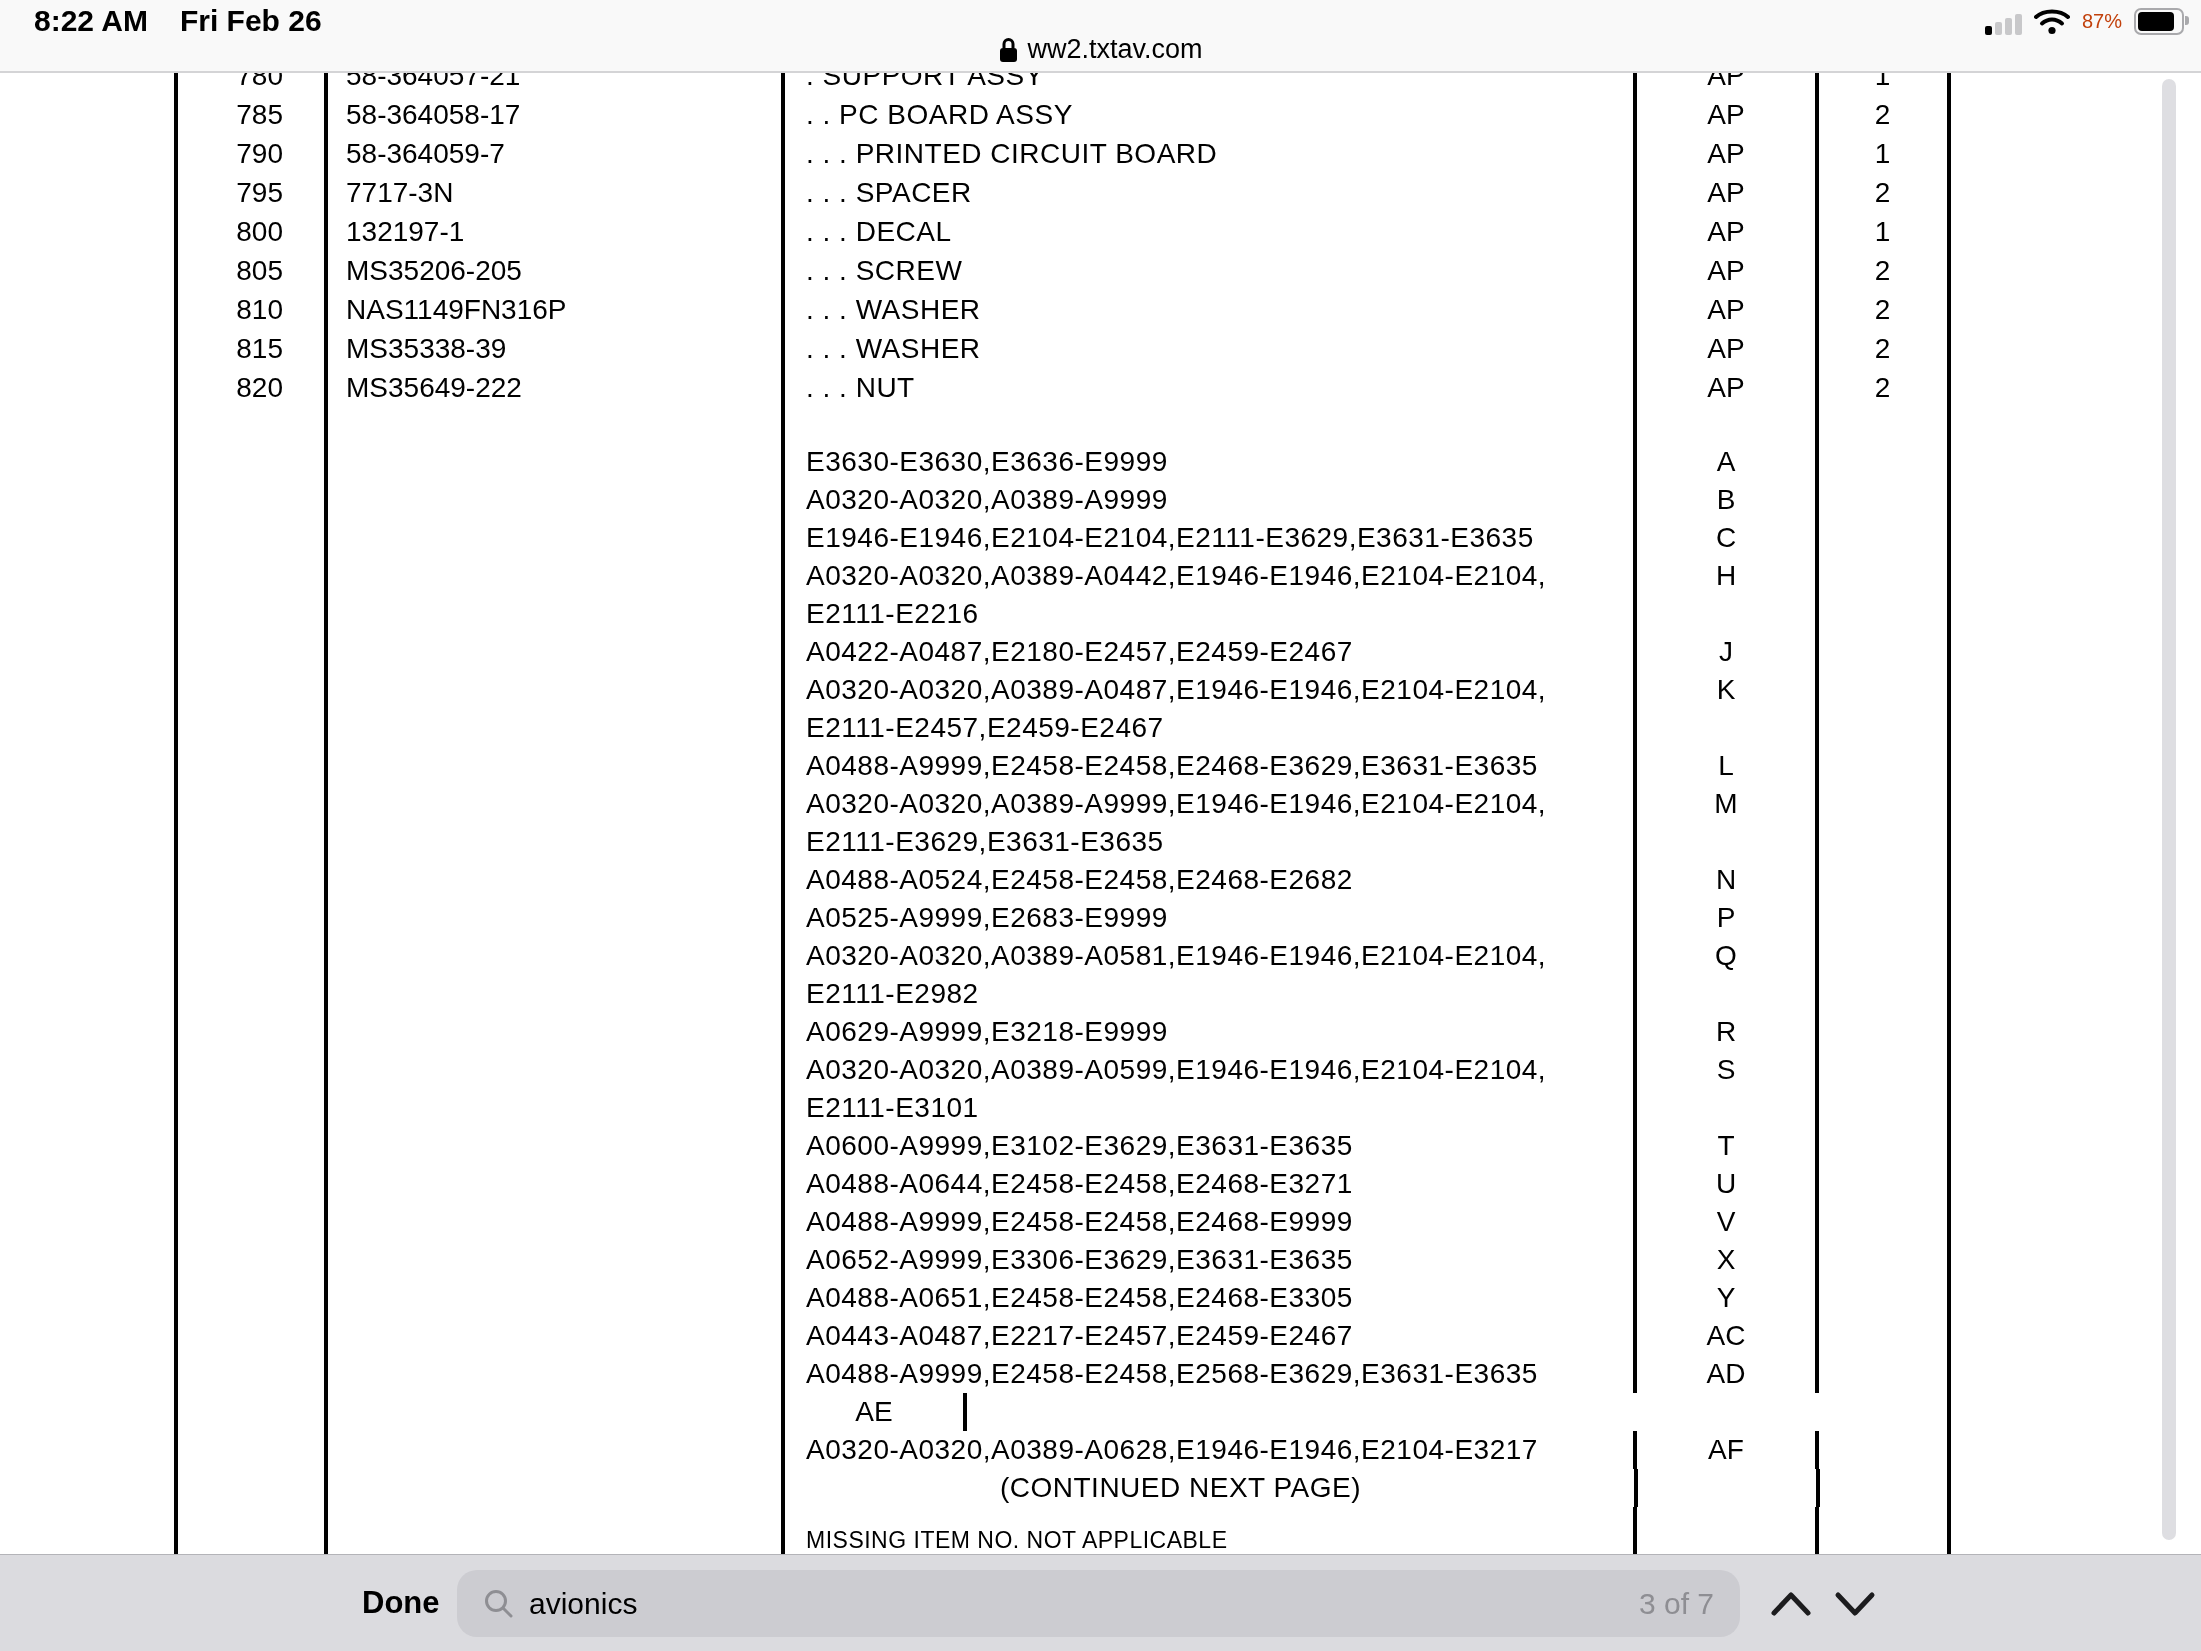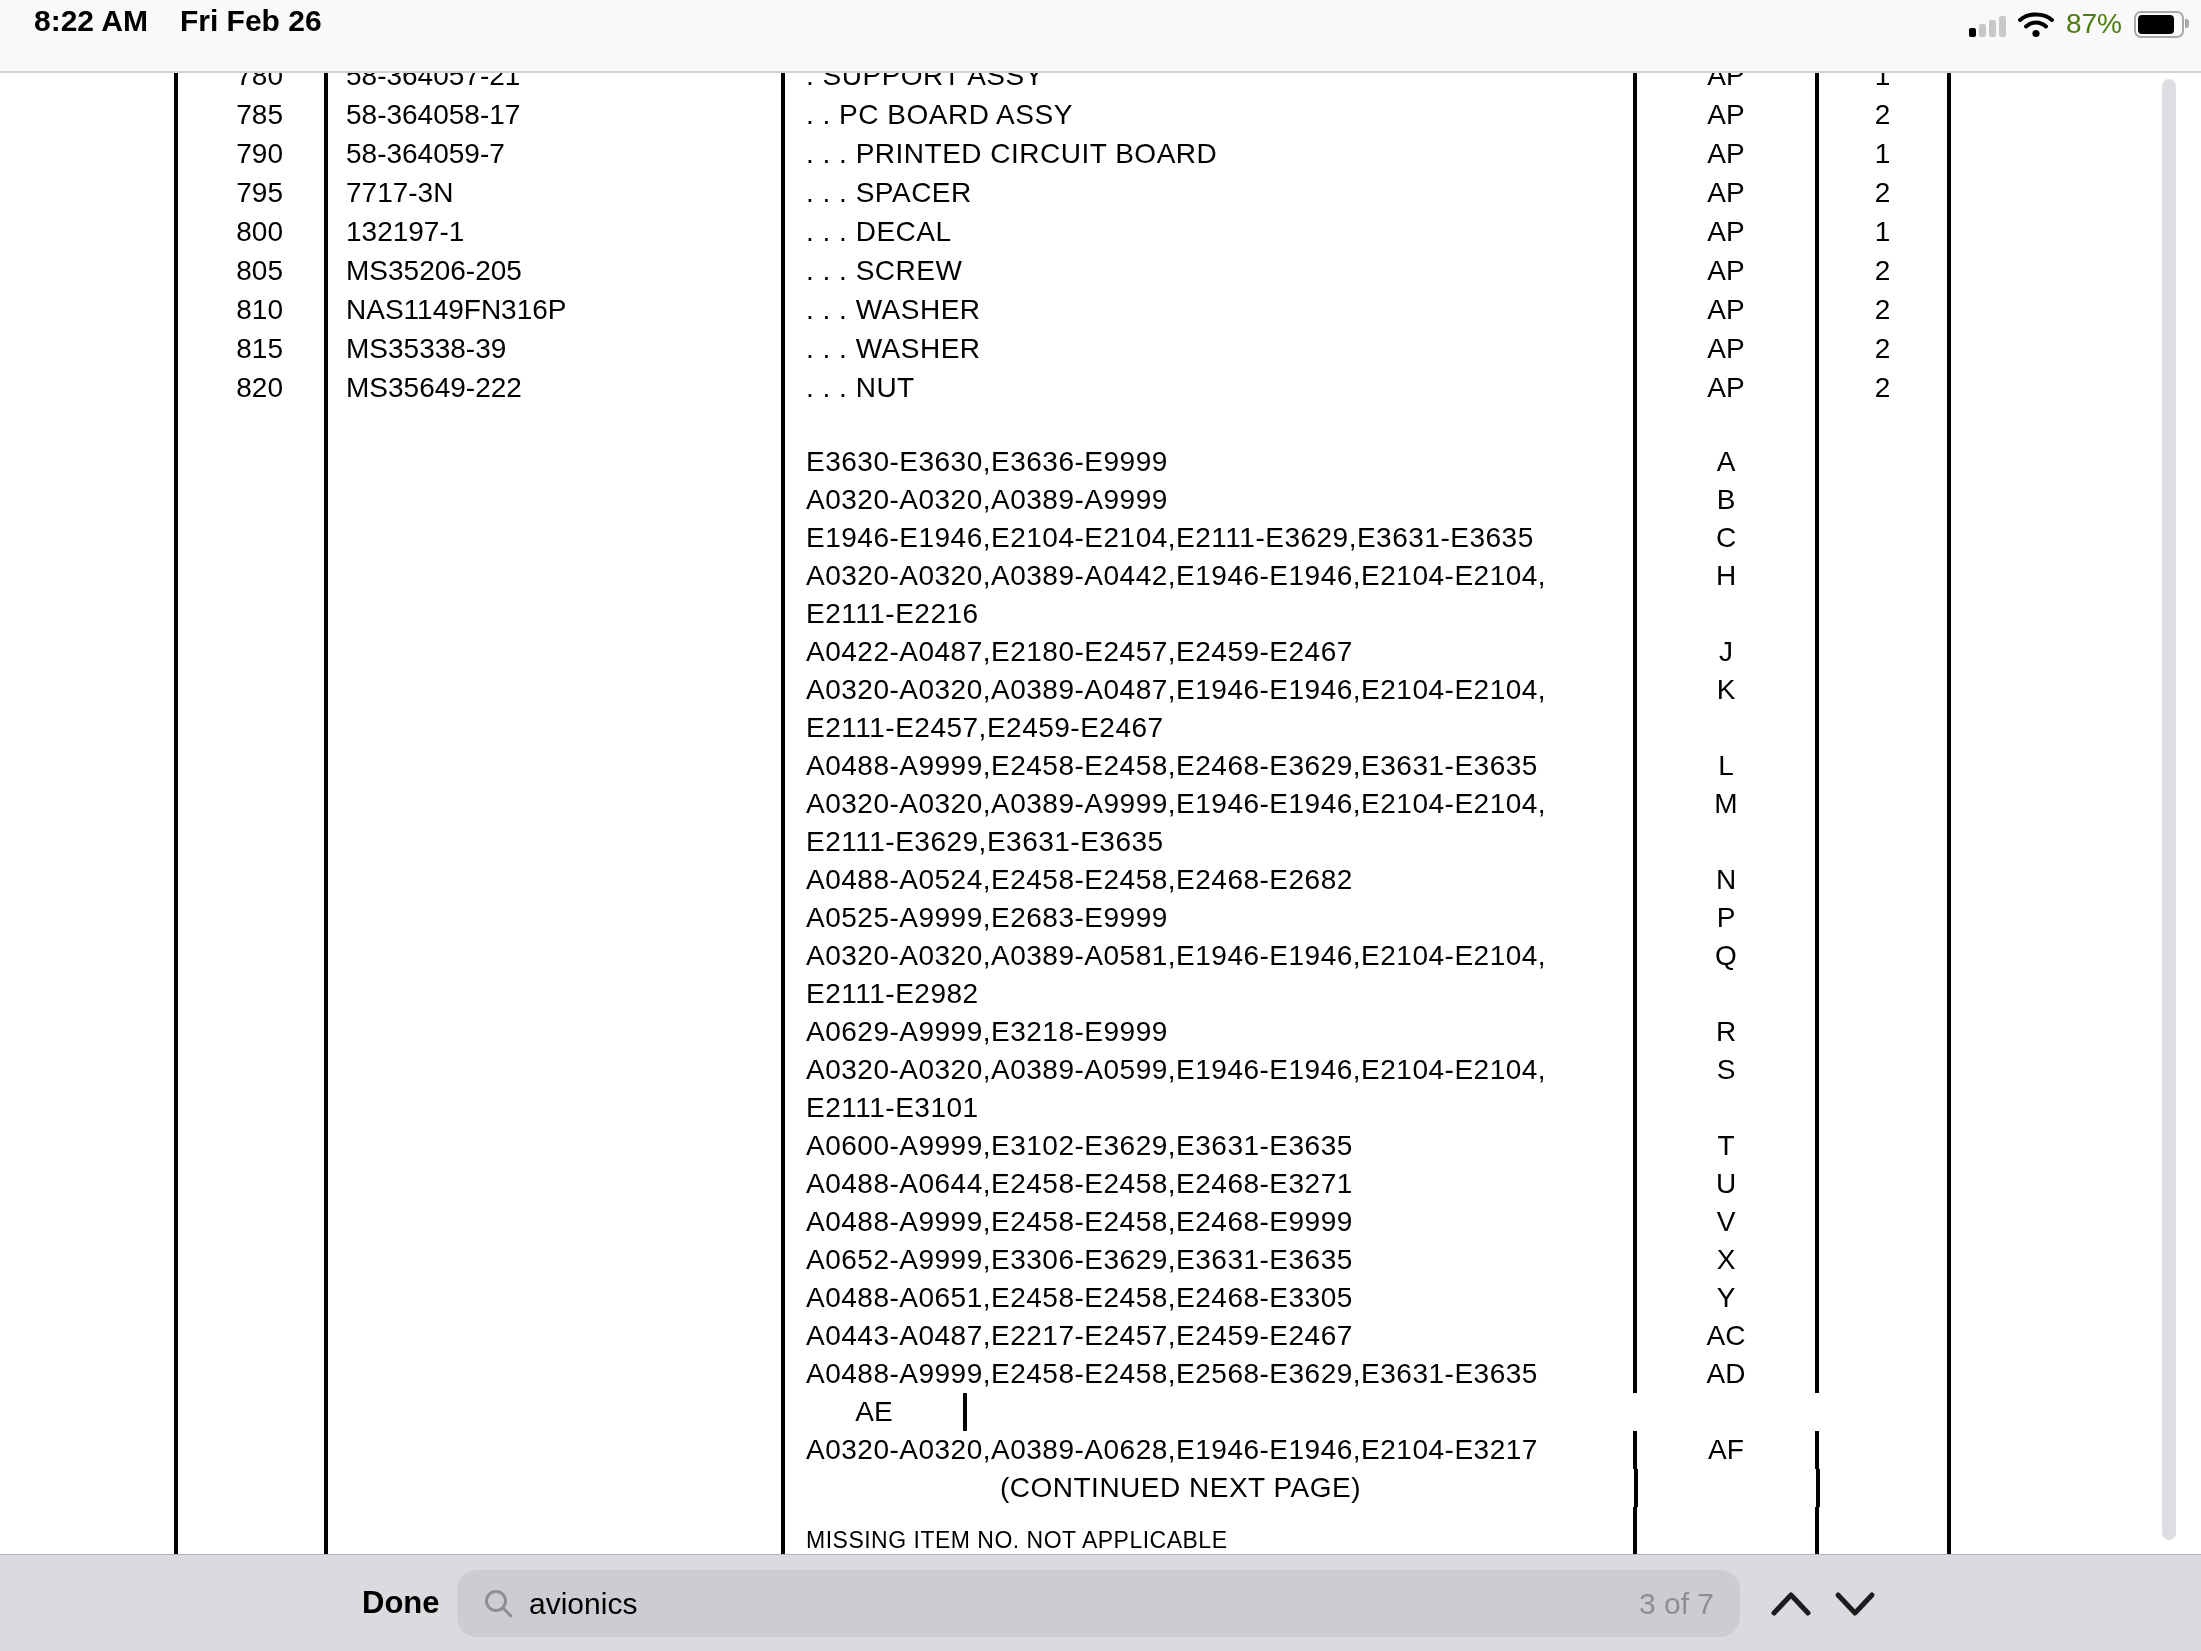--- a/index.html
+++ b/index.html
@@ -8,21 +8,21 @@
 
   
   .chrome{position:absolute;top:0;left:0;width:2202px;height:73px;background:#F9F9F9;
           border-bottom:2px solid #D4D4D6;box-sizing:border-box;z-index:20;}
   .status-left{position:absolute;left:34px;top:4px;display:flex;gap:32px;
                font-size:30px;font-weight:600;color:#000;}
   .status-right{position:absolute;right:18px;top:8px;display:flex;align-items:center;gap:12px;}
   .sig{display:flex;align-items:flex-end;gap:3px;height:26px;}
   .sig i{display:block;width:7px;border-radius:2px;background:#C8C8CA;}
   .sig i.on{background:#000;}
-  .batt-pct{font-size:28px;color:#4d7c0f;}
+  .batt-pct{font-size:20px;color:#c2410c;}
   .batt{position:relative;width:46px;height:23px;border:2px solid #A9A9AC;border-radius:7px;}
   .batt .fill{position:absolute;left:2px;top:2px;bottom:2px;width:36px;background:#000;border-radius:4px;}
   .batt .nub{position:absolute;right:-7px;top:6px;width:4px;height:9px;background:#A9A9AC;
              border-radius:0 3px 3px 0;}
   .urlbar{position:absolute;left:0;top:34px;width:2202px;text-align:center;}
   .url-button{display:inline-flex;align-items:center;gap:9px;font-size:27px;color:#000;}
 
   
   .content{position:absolute;left:0;top:73px;width:2202px;height:1481px;background:#fff;
            overflow:hidden;z-index:1;}
@@ -80,20 +80,31 @@
         <path d="M8 15.5 C14 10 22 10 28 15.5" fill="none" stroke="#000" stroke-width="4" stroke-linecap="round"></path>
         <circle cx="18" cy="22.5" r="3.6" fill="#000"></circle>
       </svg>
     </span>
     <span class="batt-pct">87%</span>
     <span class="batt">
       <span class="fill"></span>
         <span class="nub"></span>
     </span>
   </div>
+  <div class="urlbar">
+    <span class="url-button">
+      <span style="display:flex;">
+        <svg width="19" height="26" viewBox="0 0 19 26">
+          <rect x="1" y="11" width="17" height="14" rx="3" fill="#000"></rect>
+          <path d="M5 11 V7 a4.5 4.5 0 0 1 9 0 V11" fill="none" stroke="#000" stroke-width="3"></path>
+        </svg>
+      </span>
+      <span>ww2.txtav.com</span>
+    </span>
+  </div>
 </div>
 
 <div class="content">
   <div class="doc-table">
     <div>
   <div class="trow">
     <div class="cell c-item">780</div>
     <div class="cell c-part">58-364057-21</div>
     <div class="cell c-desc">. SUPPORT ASSY</div>
     <div class="cell c-code">AP</div>

